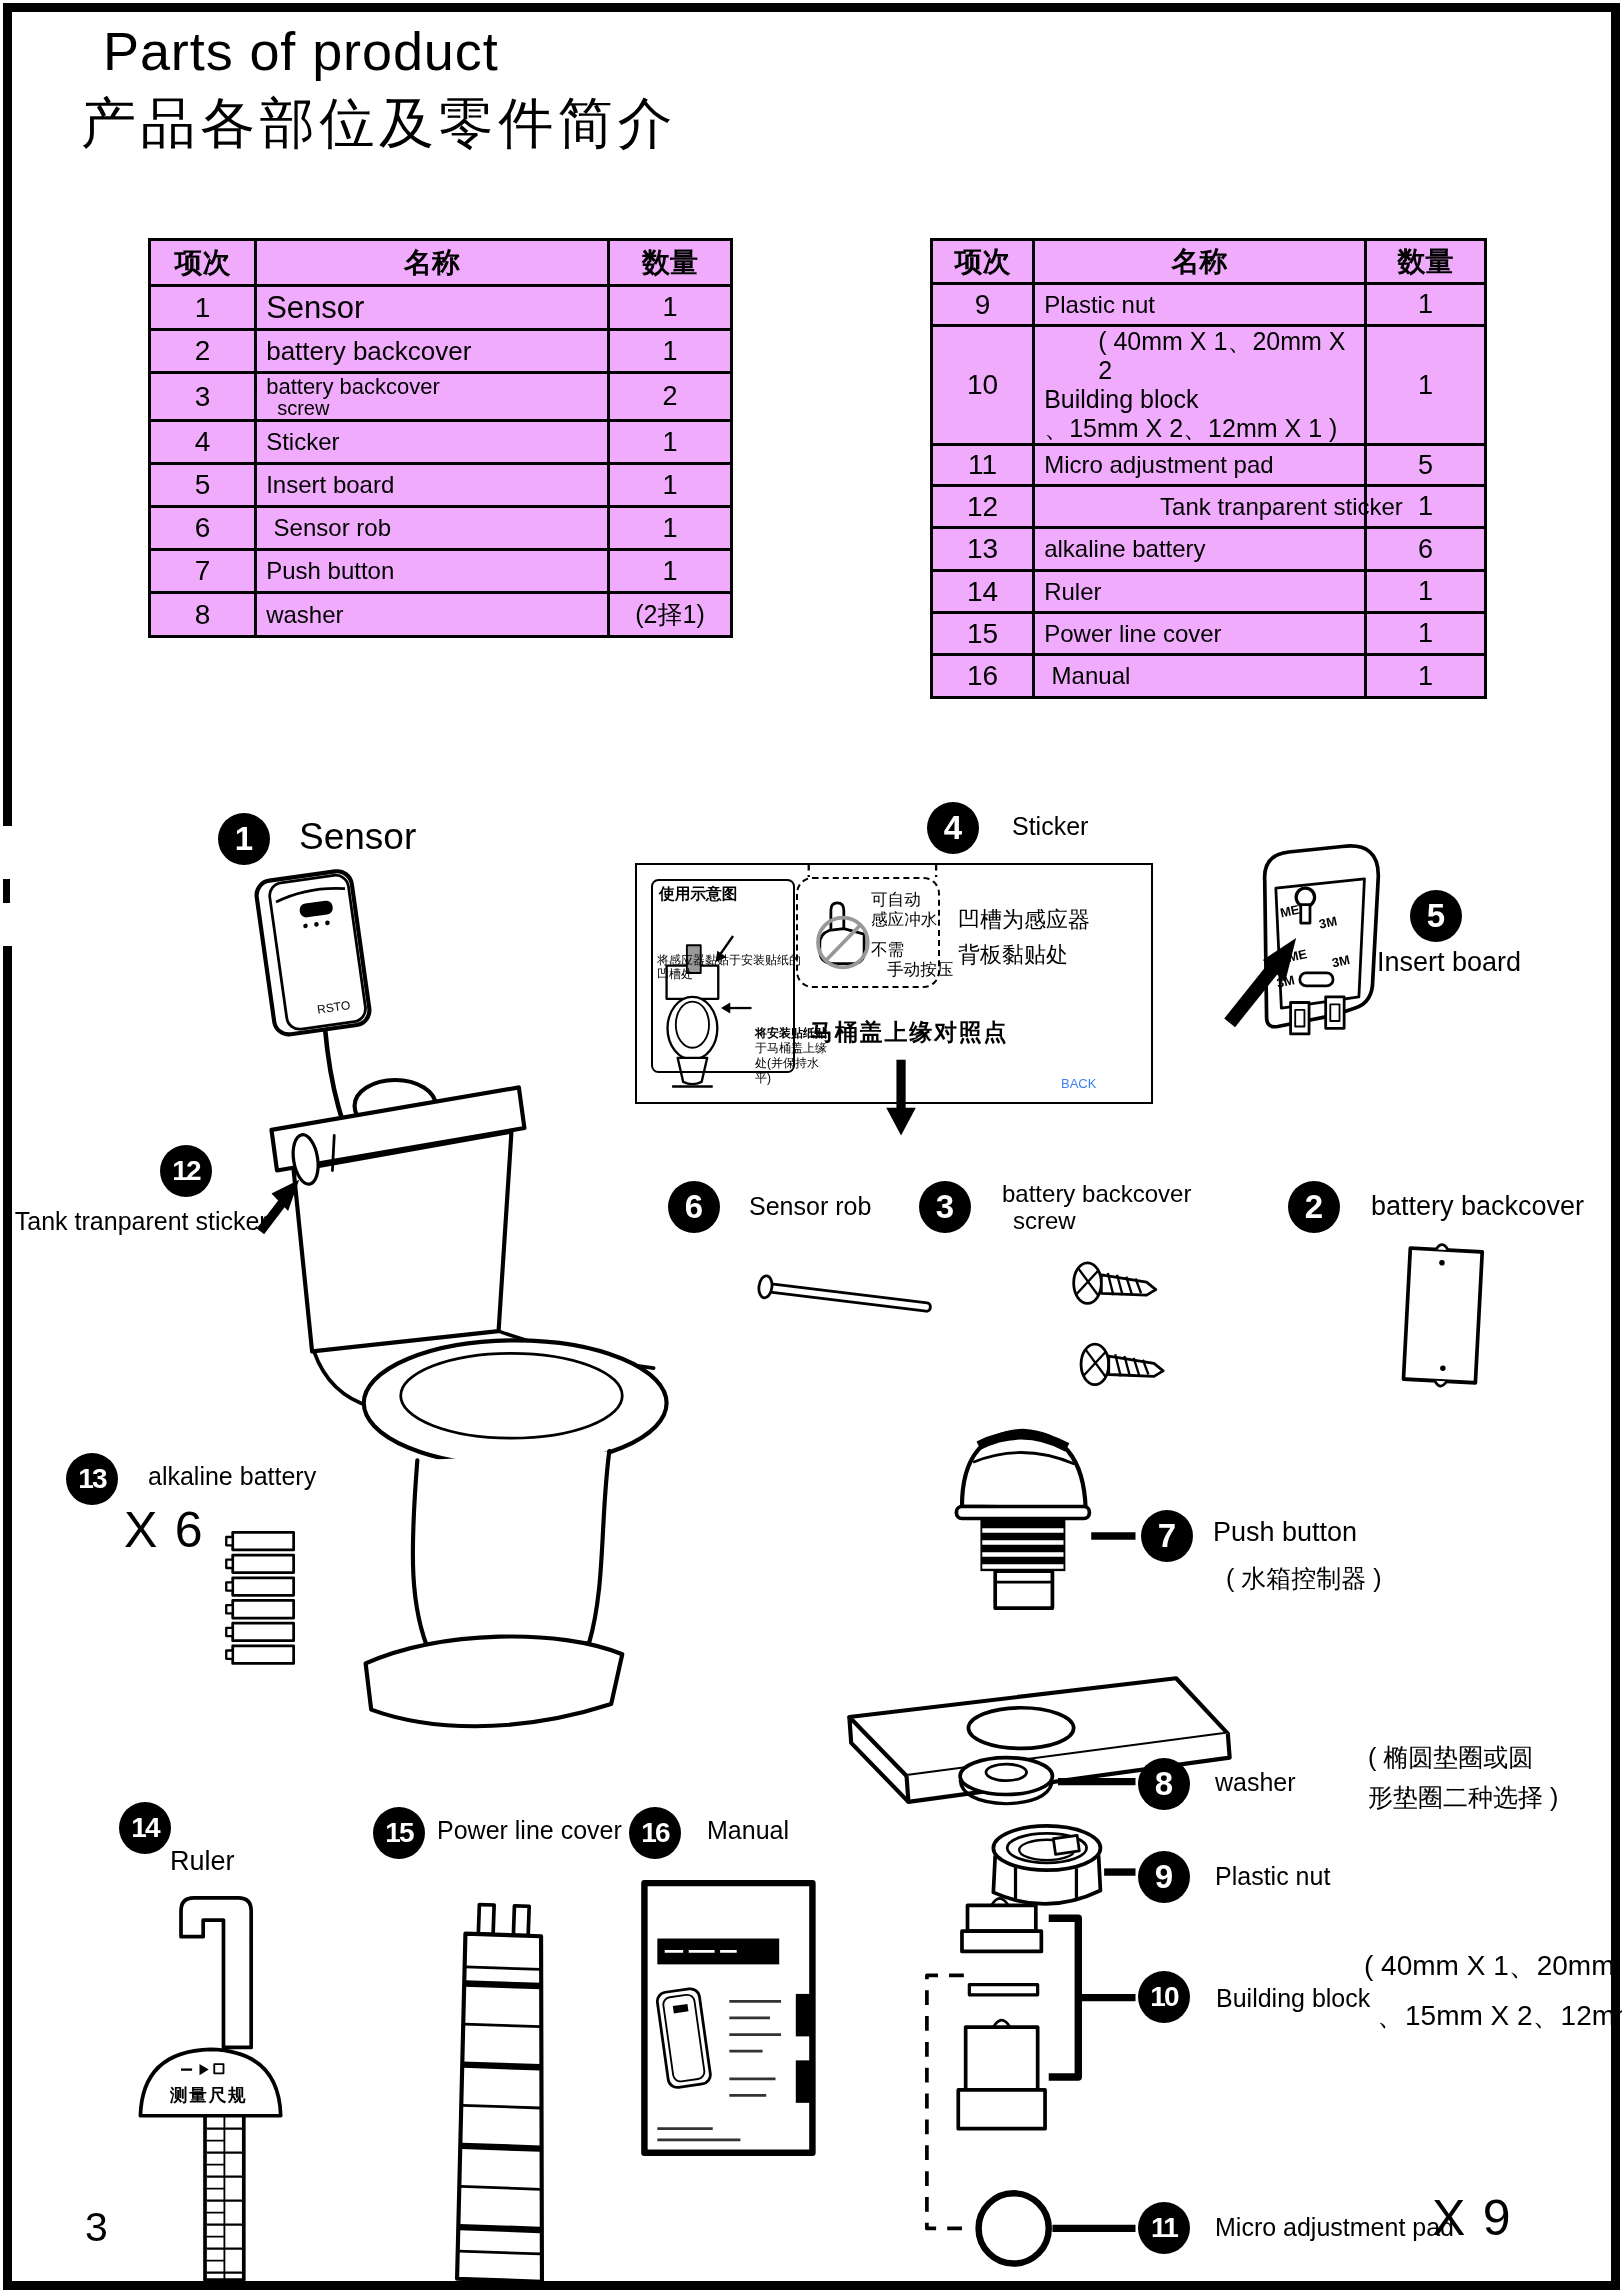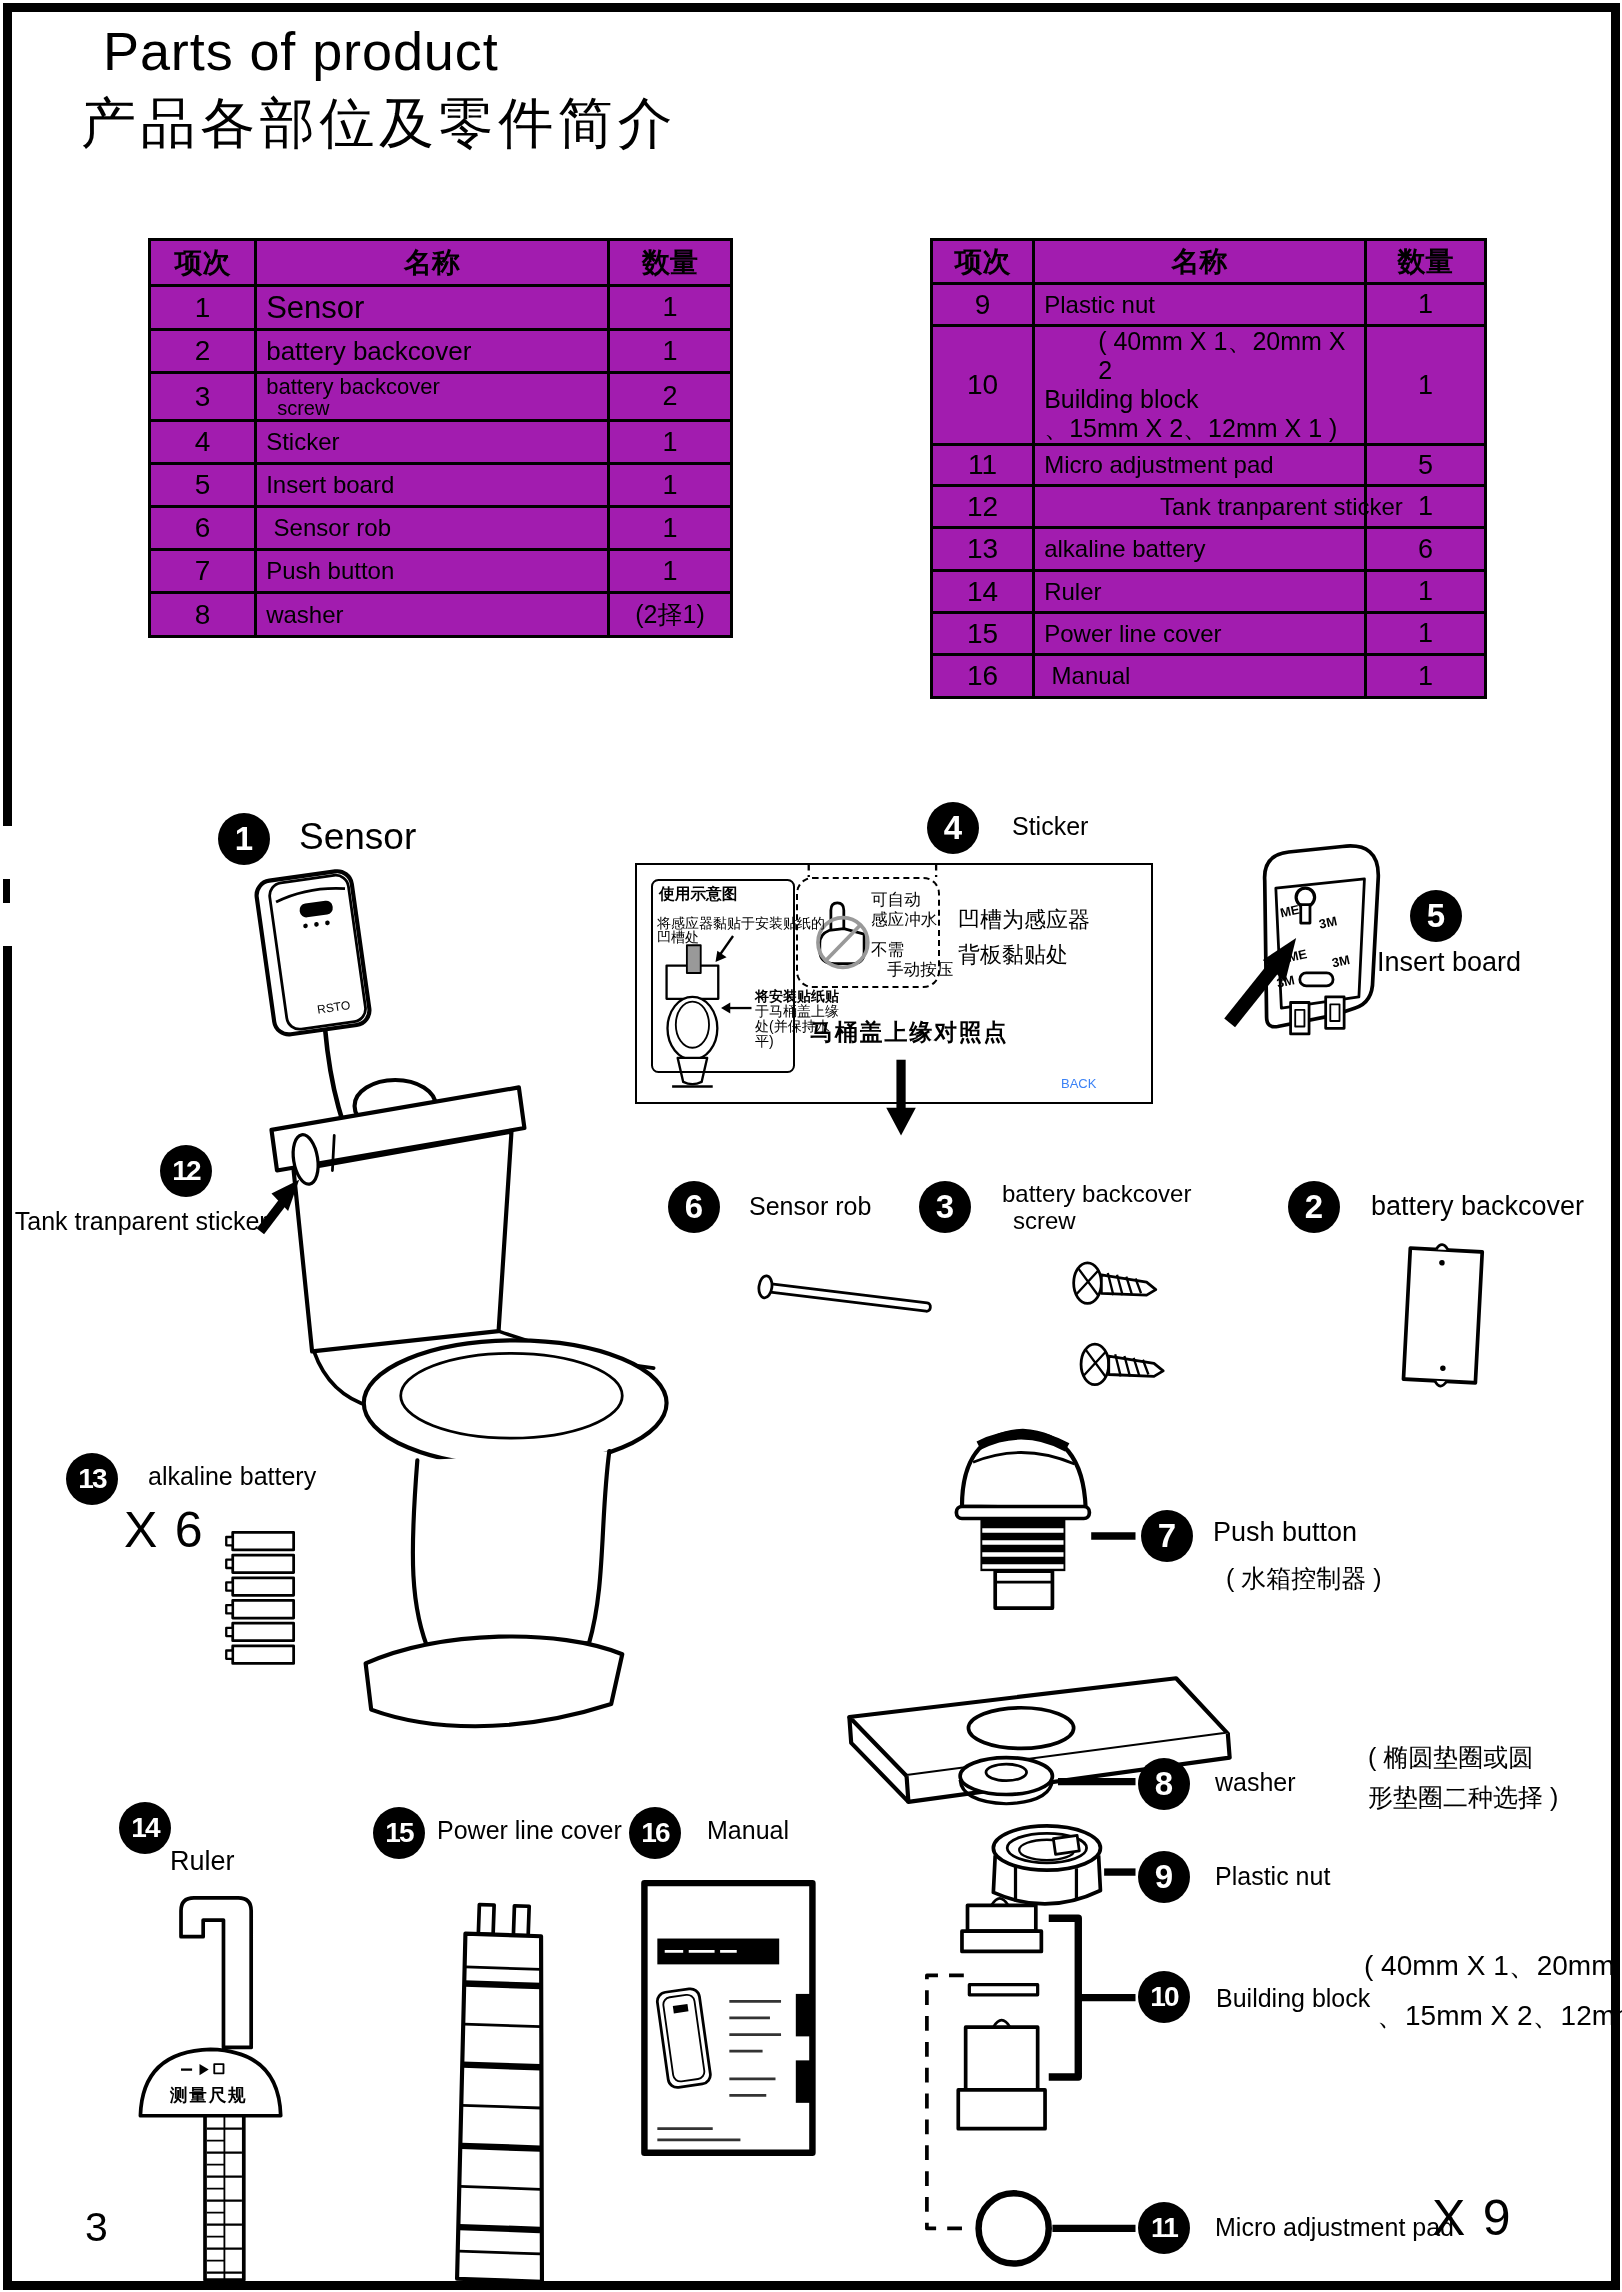--- a/index.html
+++ b/index.html
@@ -7,38 +7,38 @@
         font-family:"Liberation Sans","DejaVu Sans",sans-serif;overflow:hidden;}
   .frame{position:absolute;inset:2.8px;border:9.2px solid #000;}
   .frame-notch{position:absolute;left:0;top:826px;width:14.8px;height:120px;background:#fff;}
   .frame-notch-tick{position:absolute;left:2.8px;top:879px;width:7.4px;height:24px;background:#000;}
   .lbl{position:absolute;white-space:nowrap;color:#000;}
   .title-en{left:103px;top:20px;font-size:54px;letter-spacing:0.9px;}
   .title-zh{left:81px;top:87px;font-size:55px;letter-spacing:4.6px;}
   .badge{position:absolute;width:52px;height:52px;border-radius:50%;background:#000;color:#fff;
          display:flex;align-items:center;justify-content:center;font-size:33px;font-weight:bold;}
   .badge.two{font-size:28px;letter-spacing:-1.8px;}
-  table.ptable{position:absolute;border-collapse:collapse;table-layout:fixed;background:#a21caf;}
+  table.ptable{position:absolute;border-collapse:collapse;table-layout:fixed;background:#f0abfc;}
   .ptable th,.ptable td{border:3.7px solid #000;padding:0 9.2px;overflow:visible;}
   .ptable th{font-size:28px;font-weight:bold;text-align:center;}
   .c-no{text-align:center;font-size:28px;}
   .c-qty{text-align:center;font-size:27px;}
   .c-name{font-size:26px;}
   .name-big{font-size:31px;}
   .name-sub{font-size:22px;line-height:22px;}
   .name-sub2{font-size:20px;line-height:20px;padding-left:11px;}
   .r-name{font-size:24px;}
   .note-line{font-size:25px;line-height:29px;}
   .note-ind{padding-left:54px;}
   .overflow-right{text-align:right;white-space:nowrap;}
   .overflow-right span{display:inline-block;margin-right:-48px;font-size:24px;}
   .stk-box{position:absolute;left:635px;top:863px;width:514px;height:237px;border:2.8px solid #000;}
   .stk-sub{position:absolute;left:651px;top:879px;width:140px;height:190px;border:2.8px solid #000;border-radius:7.4px;}
   .stk-dash{position:absolute;left:796px;top:877px;width:140px;height:107px;border:2.8px dashed #000;border-radius:16.6px;}
-  .t13{font-size:14px;line-height:14.8px;}
+  .t13{font-size:12px;line-height:14.8px;margin-top:37px;}
   .t17b{font-size:15.7px;font-weight:bold;}
   .t18{font-size:16.6px;line-height:20px;}
   .t24{font-size:22px;line-height:33px;}
   .t25b{font-size:23px;font-weight:bold;letter-spacing:1.8px;}
   .back-lbl{font-size:13px;color:#3b82f6;}
   .count-big{font-size:50px;letter-spacing:1.8px;}
   svg.art{position:absolute;left:0;top:0;}
   svg.art *{vector-effect:none;}
 </style>
 </head>

